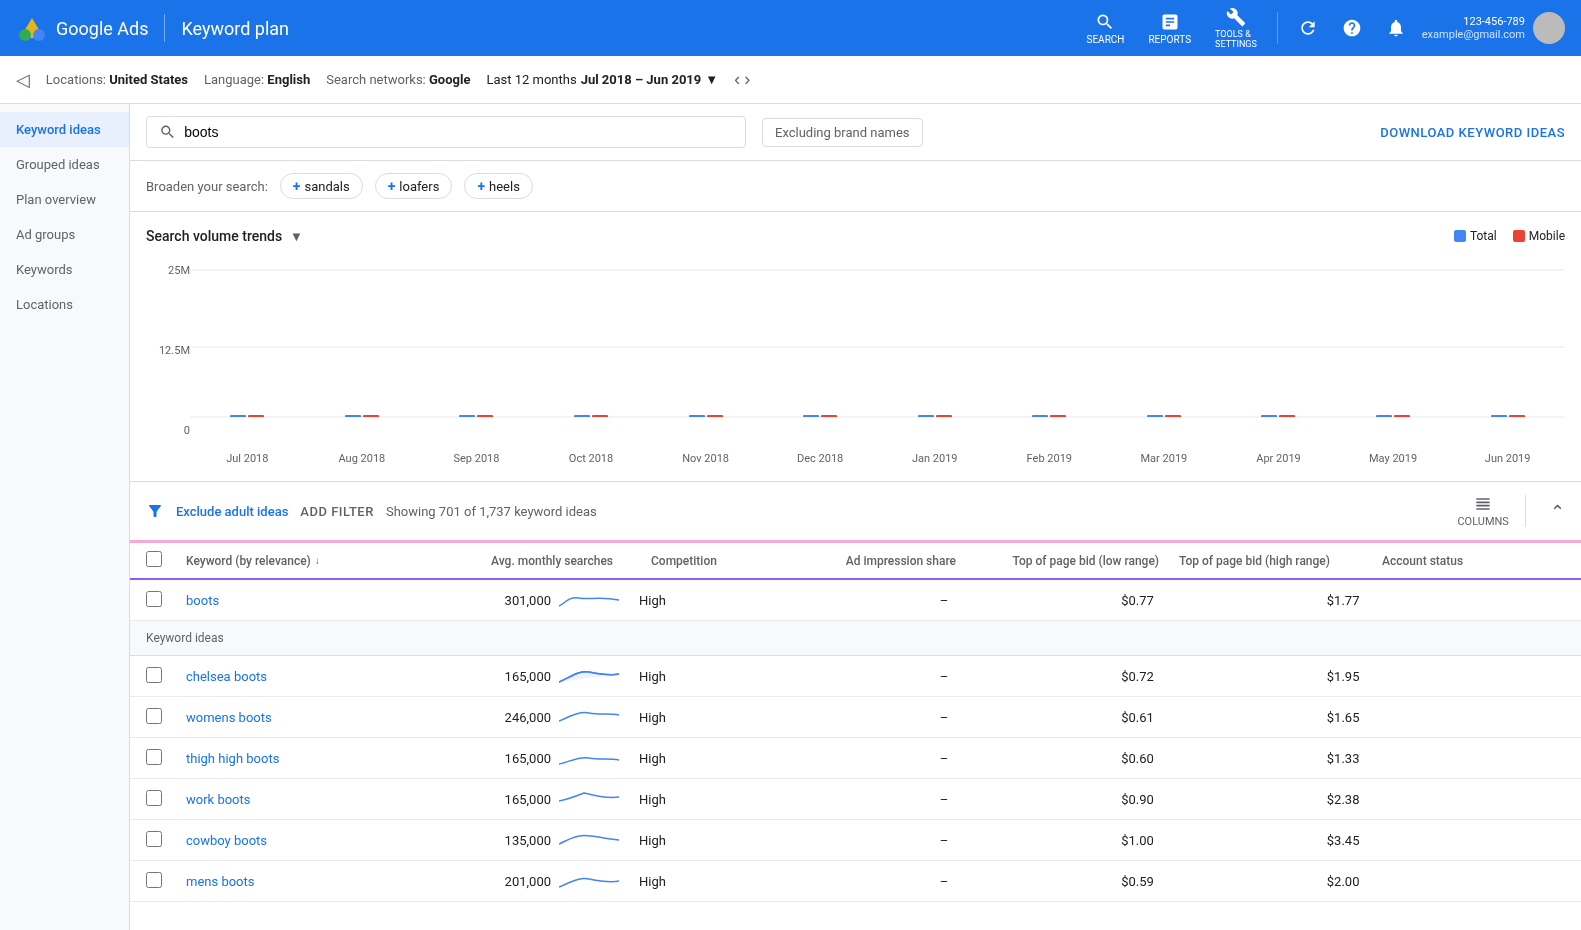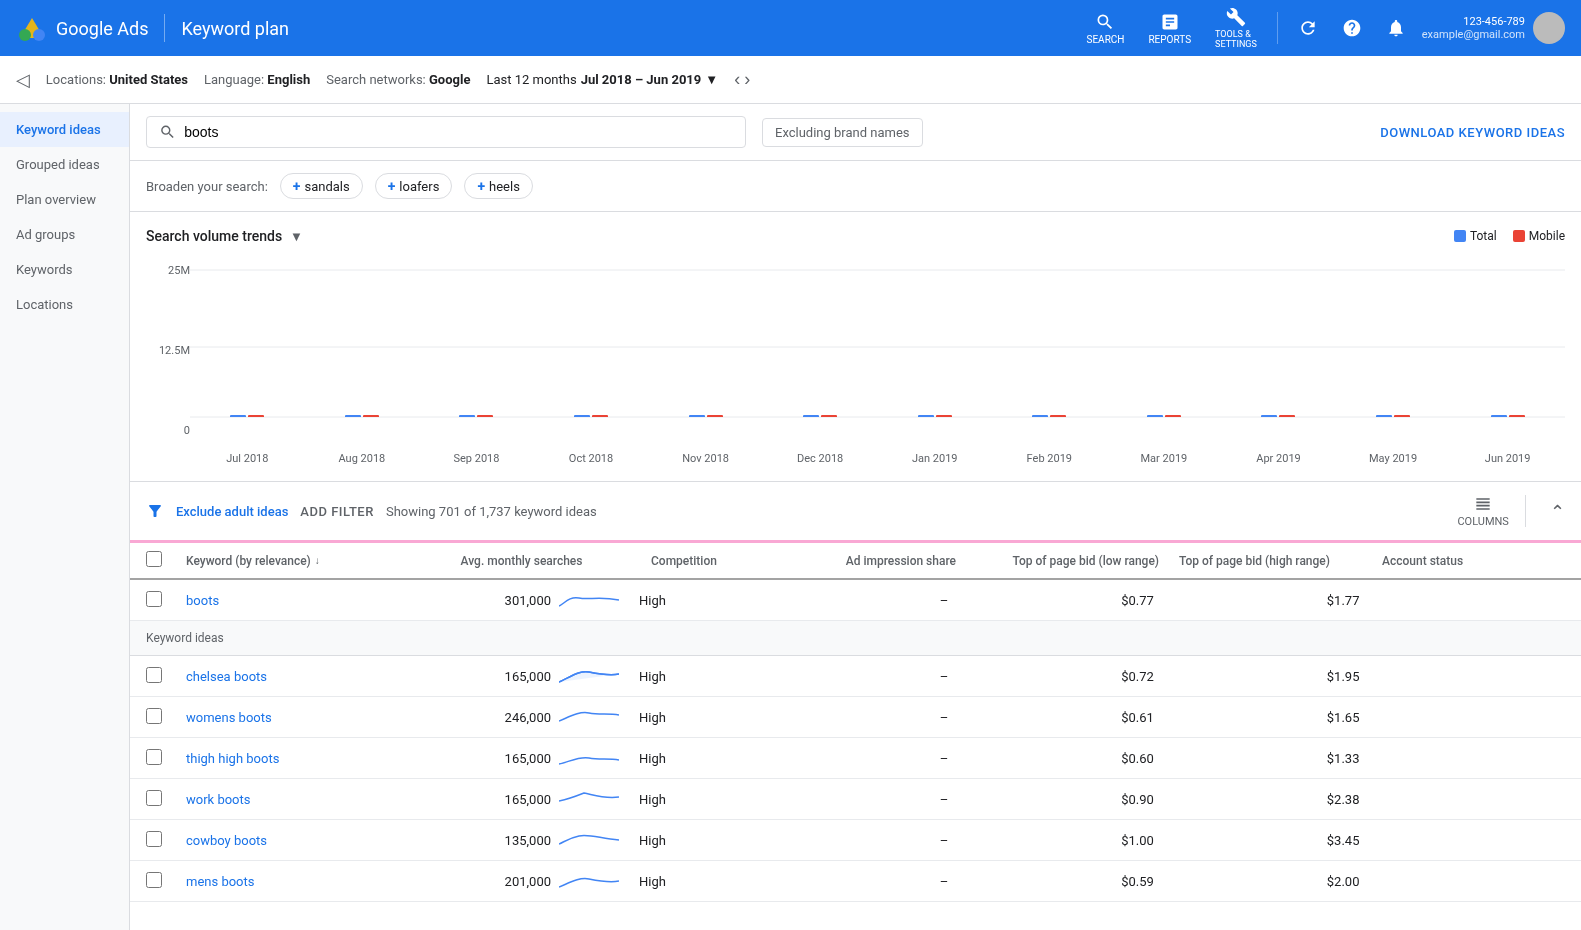--- a/index.html
+++ b/index.html
@@ -70,24 +70,24 @@
 
     
     .table-toolbar { display: flex; align-items: center; padding: 12px 16px; border-bottom: 3px solid #f9a8d4; gap: 12px; }
     .exclude-adults { color: #1a73e8; font-size: 13px; cursor: pointer; font-weight: 500; }
     .add-filter { font-size: 13px; font-weight: 500; cursor: pointer; color: #5f6368; text-transform: uppercase; letter-spacing: 0.5px; }
     .showing-text { font-size: 13px; color: #5f6368; }
     .columns-btn { margin-left: auto; display: flex; flex-direction: column; align-items: center; cursor: pointer; color: #5f6368; font-size: 11px; gap: 1px; }
     .collapse-btn { cursor: pointer; color: #5f6368; font-size: 18px; margin-left: 8px; }
 
     .table-wrap { width: 100%; }
-    .table-header { display: flex; align-items: center; padding: 8px 16px; border-bottom: 2px solid #a3a3a3; background: white; font-size: 12px; color: #5f6368; font-weight: 500; }
+    .table-header { display: flex; align-items: center; padding: 8px 16px; border-bottom: 2px solid #8b5cf6; background: white; font-size: 12px; color: #5f6368; font-weight: 500; }
     .col-check { width: 40px; flex-shrink: 0; }
     .col-keyword { flex: 2; display: flex; align-items: center; gap: 4px; cursor: pointer; }
-    .col-avg-searches { flex: 1.5; text-align: center; padding-right: 20px; }
+    .col-avg-searches { flex: 1.5; text-align: right; padding-right: 20px; }
     .col-competition { flex: 1; margin-left: 18px; }
     .col-ad-impression { flex: 1.5; text-align: right; padding-right: 20px; }
     .col-bid-low { flex: 1.5; text-align: right; padding-right: 20px; }
     .col-bid-high { flex: 1.5; text-align: left; padding-right: 20px; }
     .col-account { flex: 1.5; }
 
     .section-label { padding: 10px 16px; font-size: 12px; color: #5f6368; background: #f8f9fa; border-bottom: 1px solid #dadce0; }
     .table-row { display: flex; align-items: center; padding: 8px 16px; border-bottom: 1px solid #e8eaed; }
     .row-check { width: 40px; flex-shrink: 0; }
     .row-keyword { flex: 2; font-size: 13px; color: #1a73e8; }

